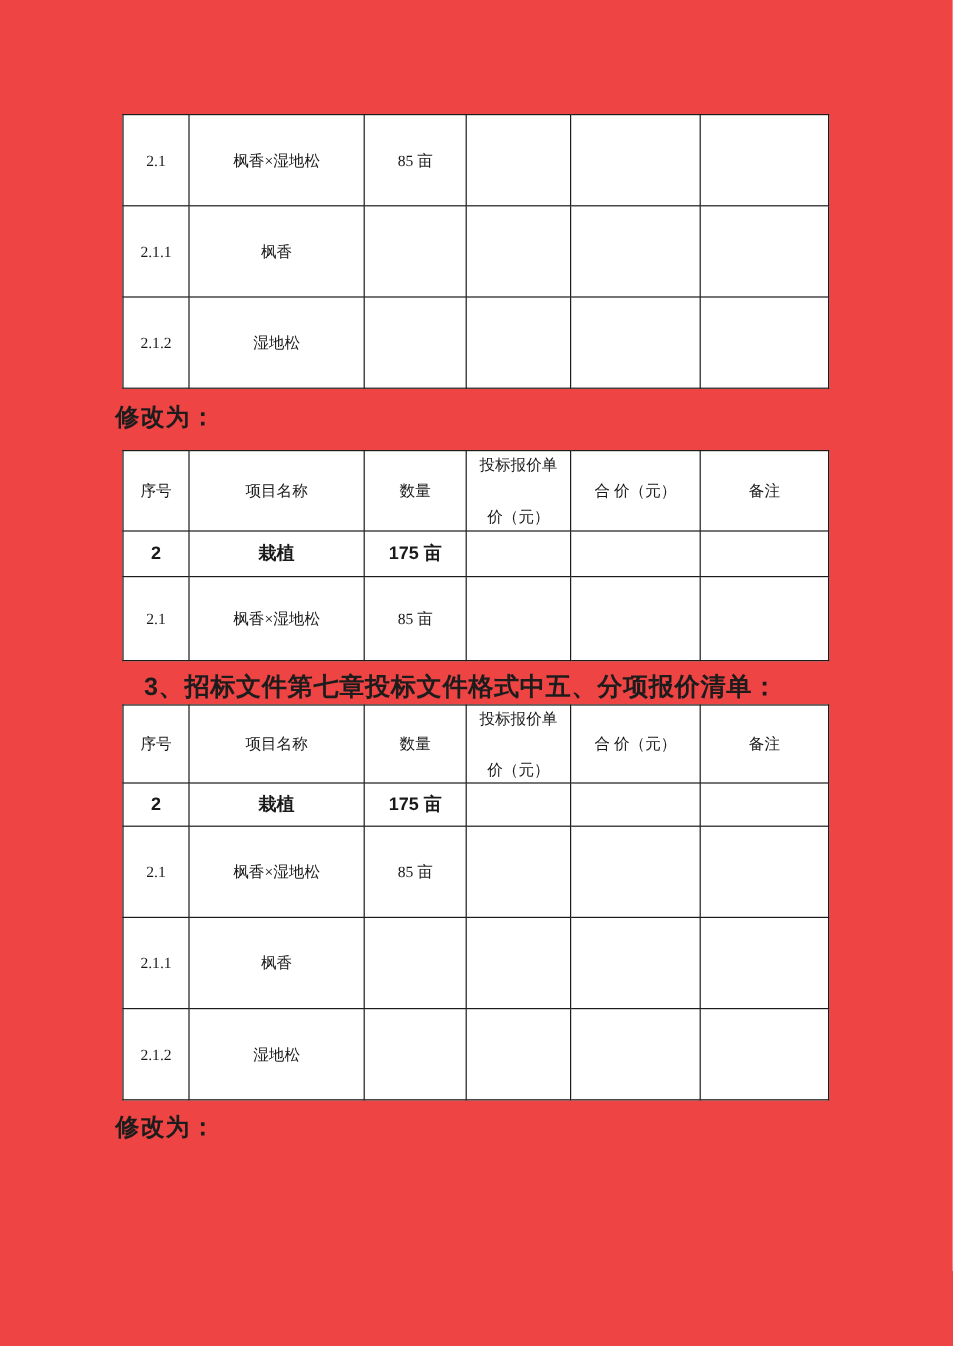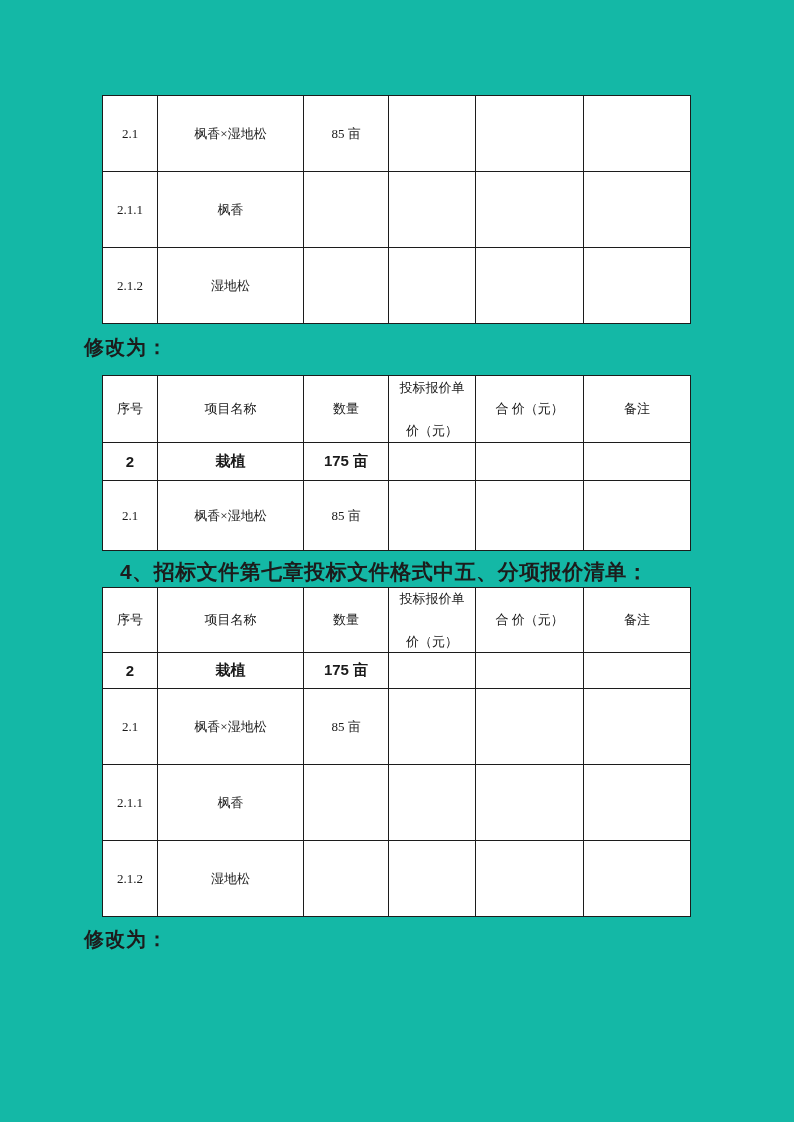--- a/index.html
+++ b/index.html
@@ -4,21 +4,21 @@
 <style>
   * { margin:0; padding:0; box-sizing:border-box; }
   html,body { background:#ffffff; }
   body {
     width:794px; height:1122px;
     font-family:"Liberation Serif","DejaVu Serif",serif;
     color:#1a1a1a;
   }
   .page {
     position:relative; width:794px; height:1122px;
-    background:#14b8a6; overflow:hidden;
+    background:#ef4444; overflow:hidden;
   }
   table.doc {
     position:absolute; left:102px; width:588px;
     border-collapse:collapse; table-layout:fixed;
     background:#ffffff;
   }
   table.doc th, table.doc td {
     border:1px solid #1c1c1c;
     text-align:center; vertical-align:middle;
     font-size:13px; font-weight:normal;
@@ -35,21 +35,21 @@
   .t3 tr.bold { height:36px; }
   .t3 tr.data { height:76px; }
   tr.bold td {
     font-weight:bold;
     font-family:"Liberation Sans","DejaVu Sans",sans-serif;
     font-size:15px;
   }
   th.two-line span { display:block; line-height:15px; }
   th.two-line .l2 { margin-top:28px; }
   .modify-label {
-    position:absolute; left:84px;
+    position:absolute; left:96px;
     font-size:20px; font-weight:bold; letter-spacing:1px;
     font-family:Liberation Serif, serif;
     color:#1c1c1c;
   }
   #modify-label-1 { top:334px; }
   #modify-label-2 { top:926px; }
   .section-heading {
     position:absolute; left:120px; top:558px;
     font-size:21px; font-weight:bold; letter-spacing:0.5px;
     font-family:"Liberation Sans","DejaVu Sans",sans-serif;
@@ -133,21 +133,21 @@
       <td>2.1</td>
       <td>枫香×湿地松</td>
       <td>85 亩</td>
       <td></td>
       <td></td>
       <td></td>
     </tr>
   </tbody>
     </table>
 
-  <div class="section-heading">4、招标文件第七章投标文件格式中五、分项报价清单：</div>
+  <div class="section-heading">3、招标文件第七章投标文件格式中五、分项报价清单：</div>
 
   <table class="doc t3">
     <colgroup>
       <col style="width:55px">
         <col style="width:146px">
         <col style="width:85px">
       <col style="width:87px">
         <col style="width:108px">
         <col style="width:107px">
     </colgroup>

